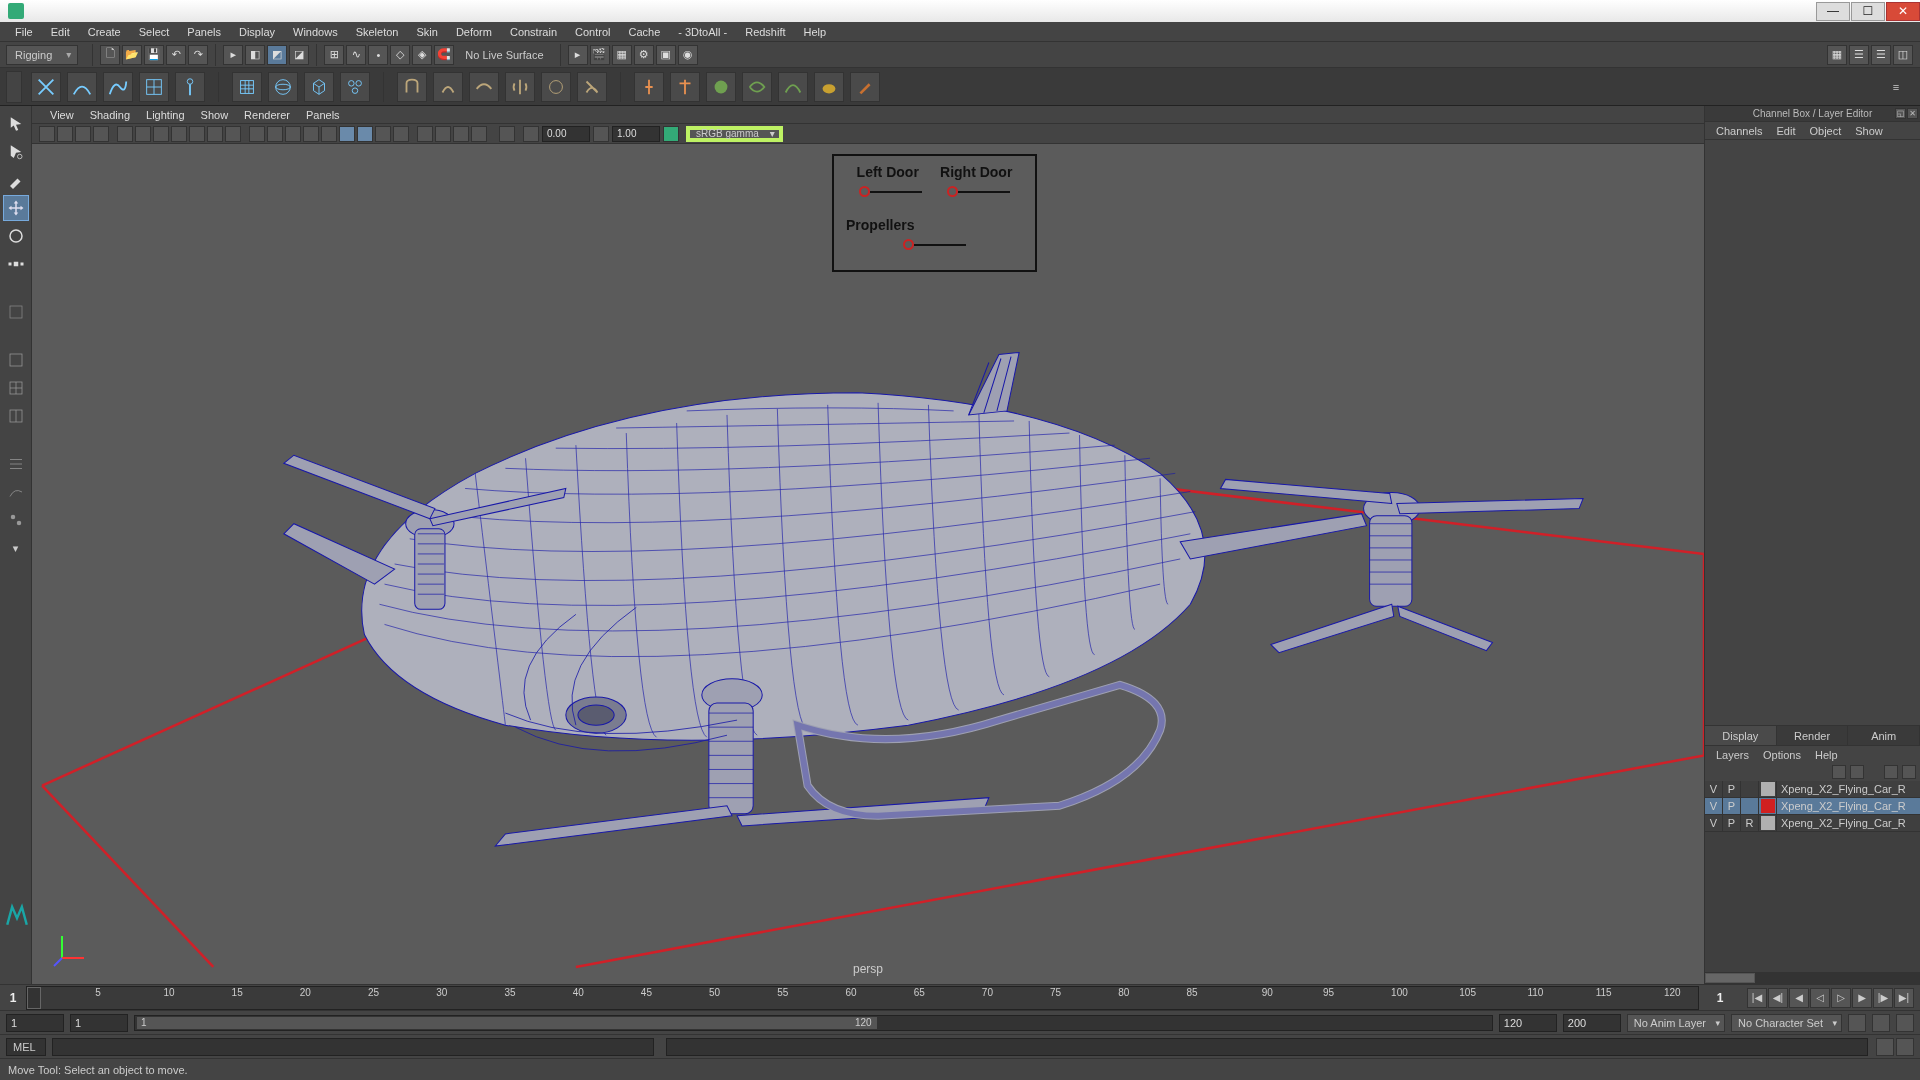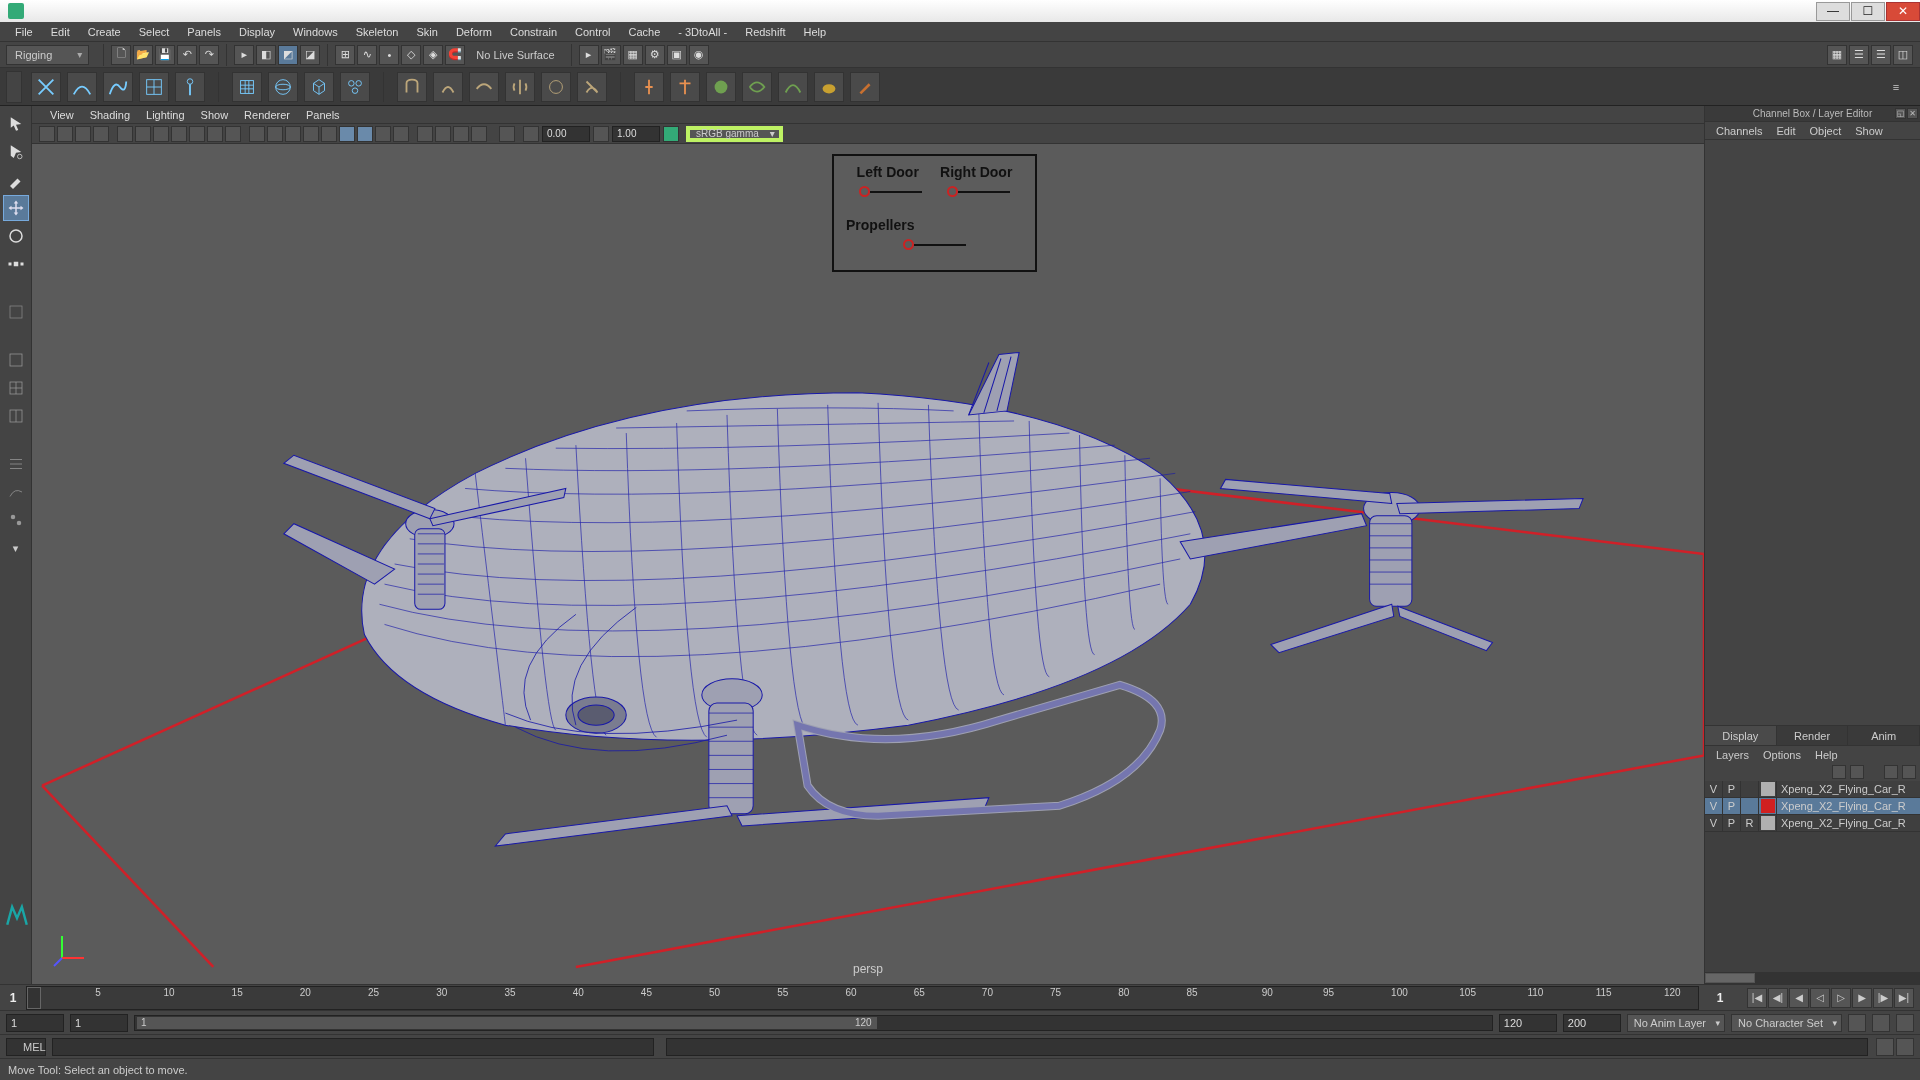--- a/index.html
+++ b/index.html
@@ -11,21 +11,21 @@
 .titlebar .spacer { flex:1; }
 .titlebar .winbtn { width:34px; height:19px; display:flex; align-items:center; justify-content:center; font-size:12px; border:1px solid #999; background:#ddd; margin-left:1px; }
 .titlebar .winbtn.close { background:#d84a38; color:#fff; border-color:#a33; }
 
 
 .menubar { height:20px; background:#444; display:flex; align-items:center; padding:0 6px; border-bottom:1px solid #333; }
 .menubar span { padding:0 9px; color:#ddd; cursor:default; }
 
 
 .shelf-row { height:26px; background:#444; display:flex; align-items:center; padding:0 6px; border-bottom:1px solid #333; }
-.dropdown { background:#555; border:1px solid #333; height:20px; display:flex; align-items:center; padding:0 36px 0 8px; position:relative; margin-right:8px; }
+.dropdown { background:#555; border:1px solid #333; height:20px; display:flex; align-items:center; padding:0 25px 0 8px; position:relative; margin-right:8px; }
 .dropdown::after { content:"▾"; position:absolute; right:6px; font-size:10px; color:#aaa; }
 .sep { width:1px; height:22px; background:#333; margin:0 6px; }
 .tbtn { width:20px; height:20px; background:#555; border:1px solid #333; margin:0 1px; display:inline-flex; align-items:center; justify-content:center; font-size:11px; color:#ddd; }
 .tbtn.active { background:#5a7a9a; }
 .no-live { padding:0 10px; color:#ccc; }
 .right-icons { margin-left:auto; display:flex; }
 
 
 .shelf { height:38px; background:#3a3a3a; display:flex; align-items:center; padding:0 6px; border-bottom:1px solid #222; }
 .shelf .tab-grip { width:16px; height:32px; background:#444; border:1px solid #333; margin-right:6px; }
@@ -100,21 +100,21 @@
 .rangebar { height:24px; background:#444; display:flex; align-items:center; padding:0 6px; gap:6px; border-top:1px solid #333; }
 .rangebar .rbox { width:58px; height:18px; background:#333; border:1px solid #222; color:#ddd; padding:0 4px; display:flex; align-items:center; }
 .rangebar .rslider { flex:1; height:16px; background:#333; border:1px solid #222; position:relative; }
 .rangebar .rslider .rthumb { position:absolute; left:2px; width:740px; height:12px; top:1px; background:#555; }
 .rangebar .rslider .rnum { position:absolute; font-size:10px; color:#ccc; top:1px; }
 .rangebar .dd { height:18px; background:#555; border:1px solid #333; padding:0 18px 0 6px; display:flex; align-items:center; position:relative; font-size:11px; }
 .rangebar .dd::after { content:"▾"; position:absolute; right:4px; font-size:9px; }
 .rangebar .ric { width:18px; height:18px; background:#555; border:1px solid #333; }
 
 .cmdline { height:24px; background:#444; display:flex; align-items:center; padding:0 6px; border-top:1px solid #333; }
-.cmdline .mel { width:40px; height:18px; background:#333; color:#ccc; display:flex; align-items:center; padding:0 16px; border:1px solid #222; }
+.cmdline .mel { width:40px; height:18px; background:#333; color:#ccc; display:flex; align-items:center; padding:0 6px; border:1px solid #222; }
 .cmdline .cmd-input { flex:1; height:18px; background:#333; border:1px solid #222; margin:0 6px; }
 .cmdline .cic { width:18px; height:18px; background:#555; border:1px solid #333; margin-left:2px; }
 
 .statusbar { height:22px; background:#444; border-top:1px solid #333; display:flex; align-items:center; padding:0 8px; font-size:11px; color:#ccc; }
 
 
 .maya-icon { position:absolute; left:4px; bottom:152px; width:26px; height:26px; }
 .maya-icon svg { width:26px; height:26px; }
 </style>
 </head>

